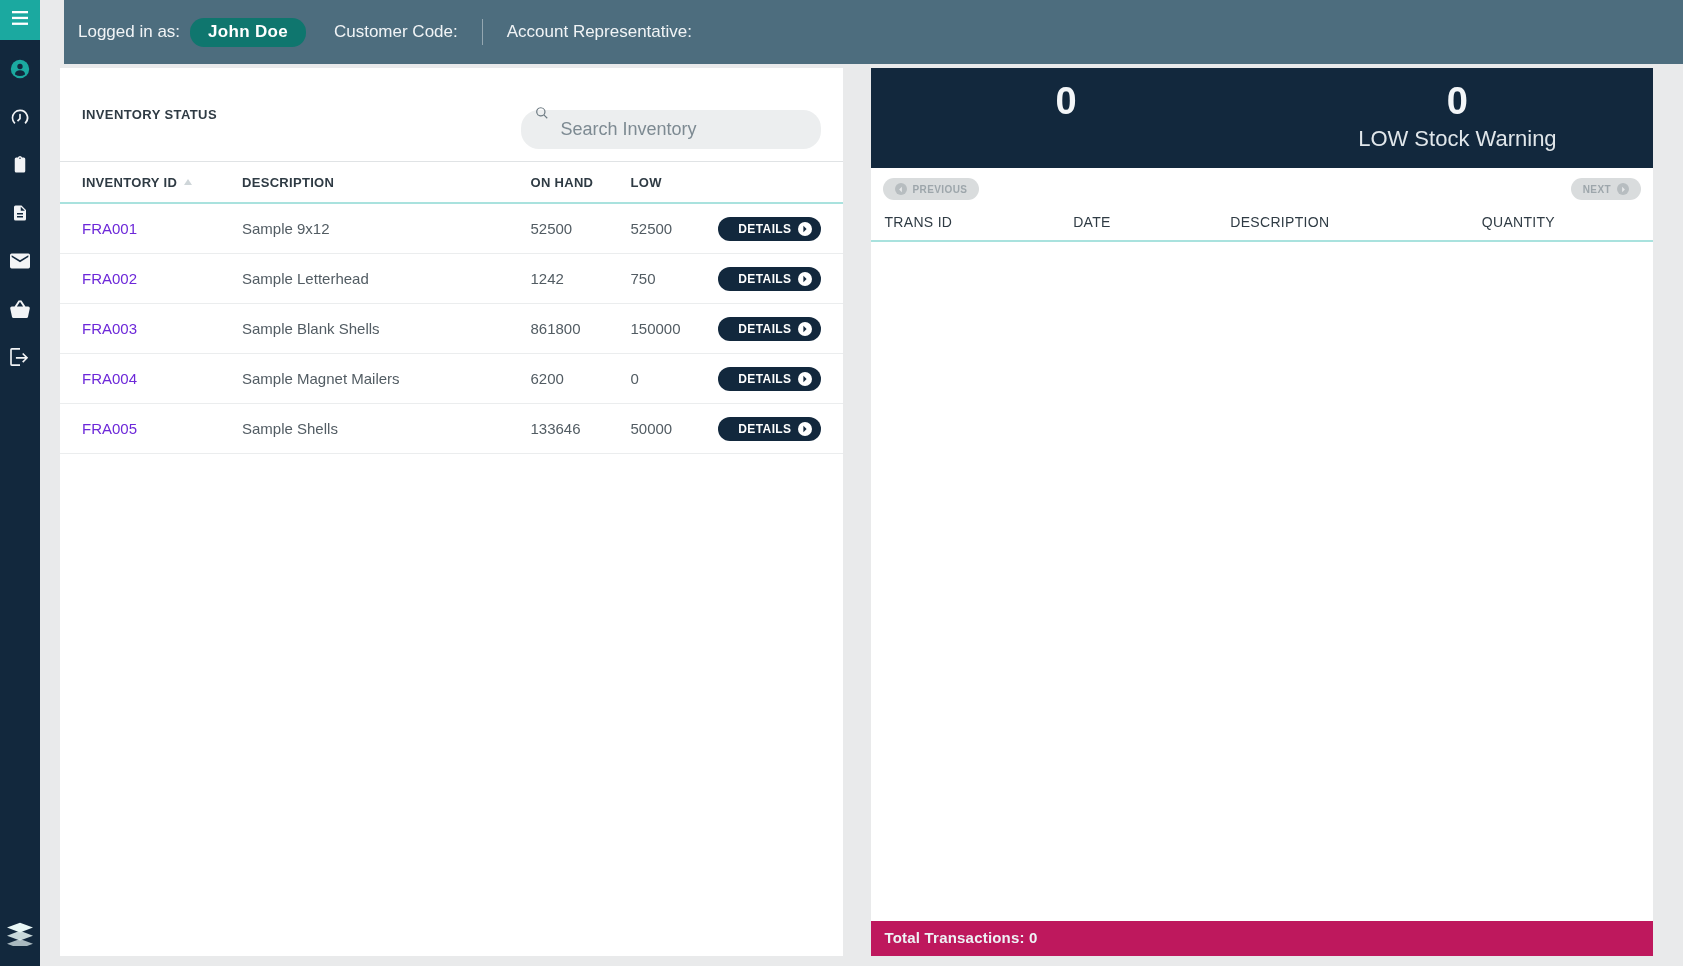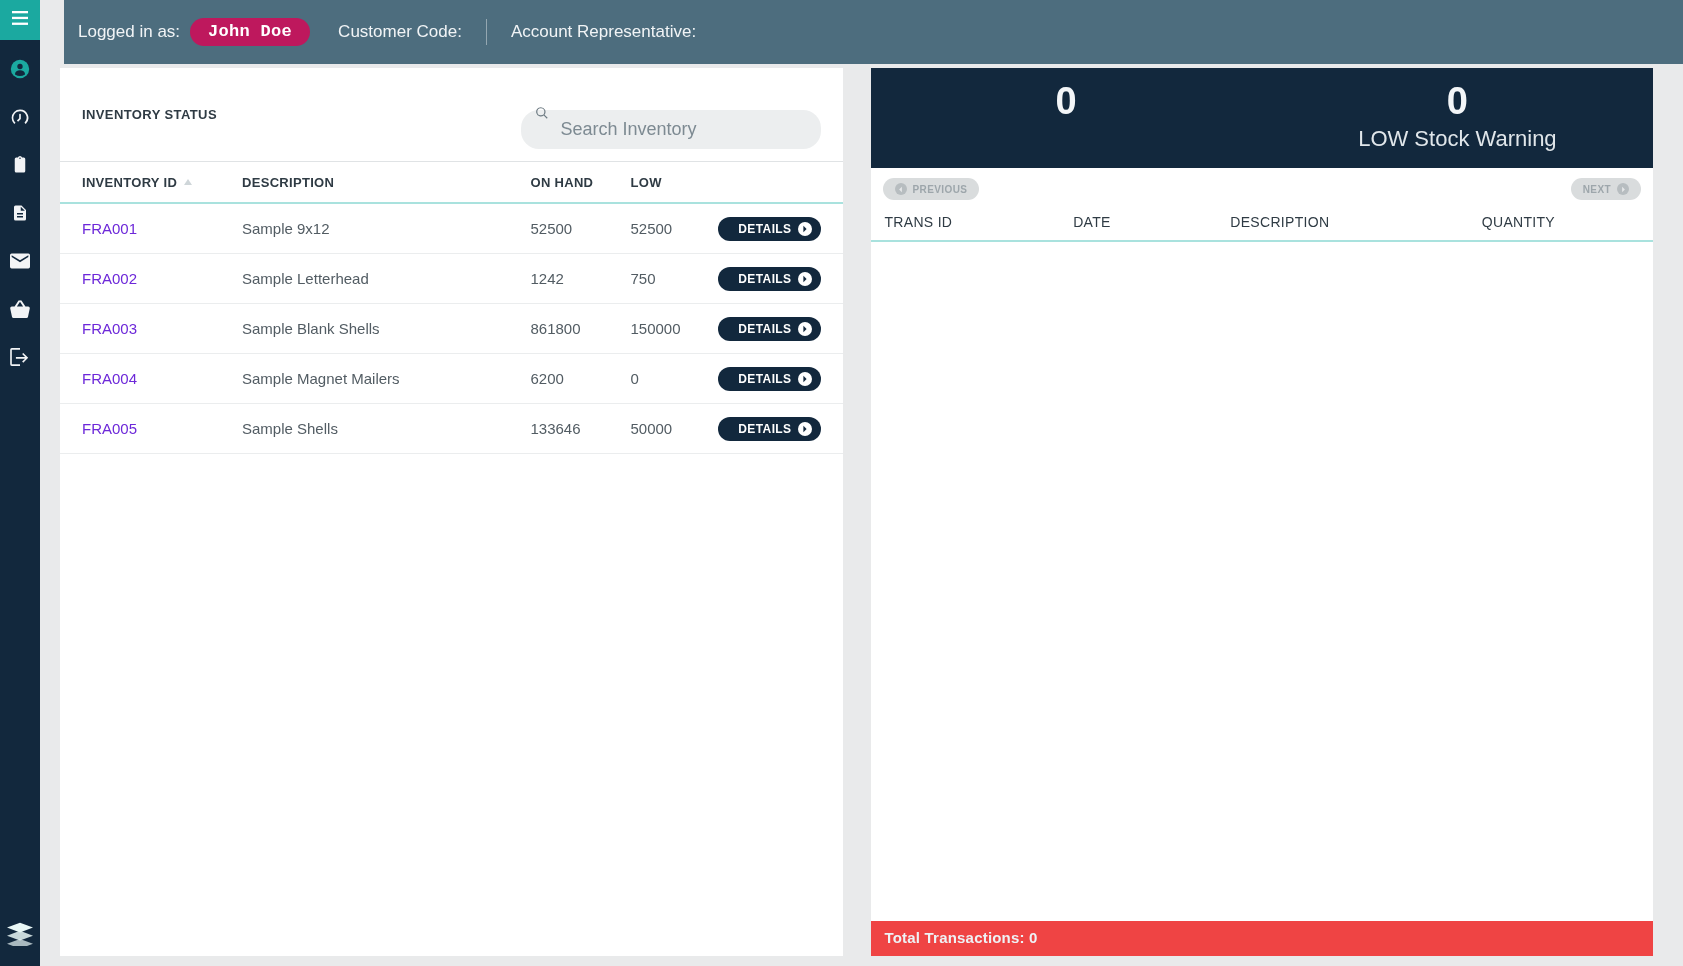--- a/index.html
+++ b/index.html
@@ -58,26 +58,26 @@
     align-items: center;
     color: #f1f4f6;
     font-size: 17px;
     font-family: "Segoe UI Semilight", "Segoe UI", Arial, sans-serif;
     font-weight: 300;
     z-index: 20;
     margin-left: 24px;
   }
   .topbar .seg { padding: 0 14px; display: flex; align-items: center; gap: 10px; white-space: nowrap; }
   .topbar .badge {
-    background: #be185d;
+    background: #0f766e;
     color: #fff;
     padding: 4px 18px 5px;
     border-radius: 14px;
     font-weight: 600;
-    font-family: Liberation Mono, monospace;
+    font-family: Liberation Sans, sans-serif;
     letter-spacing: .3px;
   }
   .topbar .divider {
     width: 1px; height: 26px; background: rgba(255,255,255,.4);
     margin: 0 10px;
   }
 
   
   .page {
     position: absolute;
@@ -225,21 +225,21 @@
     font-size: 14px;
     font-weight: 400;
     color: #2f3b44;
     border-bottom: 2px solid #a9e2de;
     letter-spacing: .3px;
   }
 
   .tx-body { flex: 1 1 auto; }
 
   .tx-footer {
-    background: #ef4444;
+    background: #be185d;
     color: #eef2f5;
     font-size: 15px;
     font-weight: 600;
     padding: 8px 14px 10px;
     letter-spacing: .2px;
   }
 
   .col-right { text-align: left; }
 </style>
 </head>

